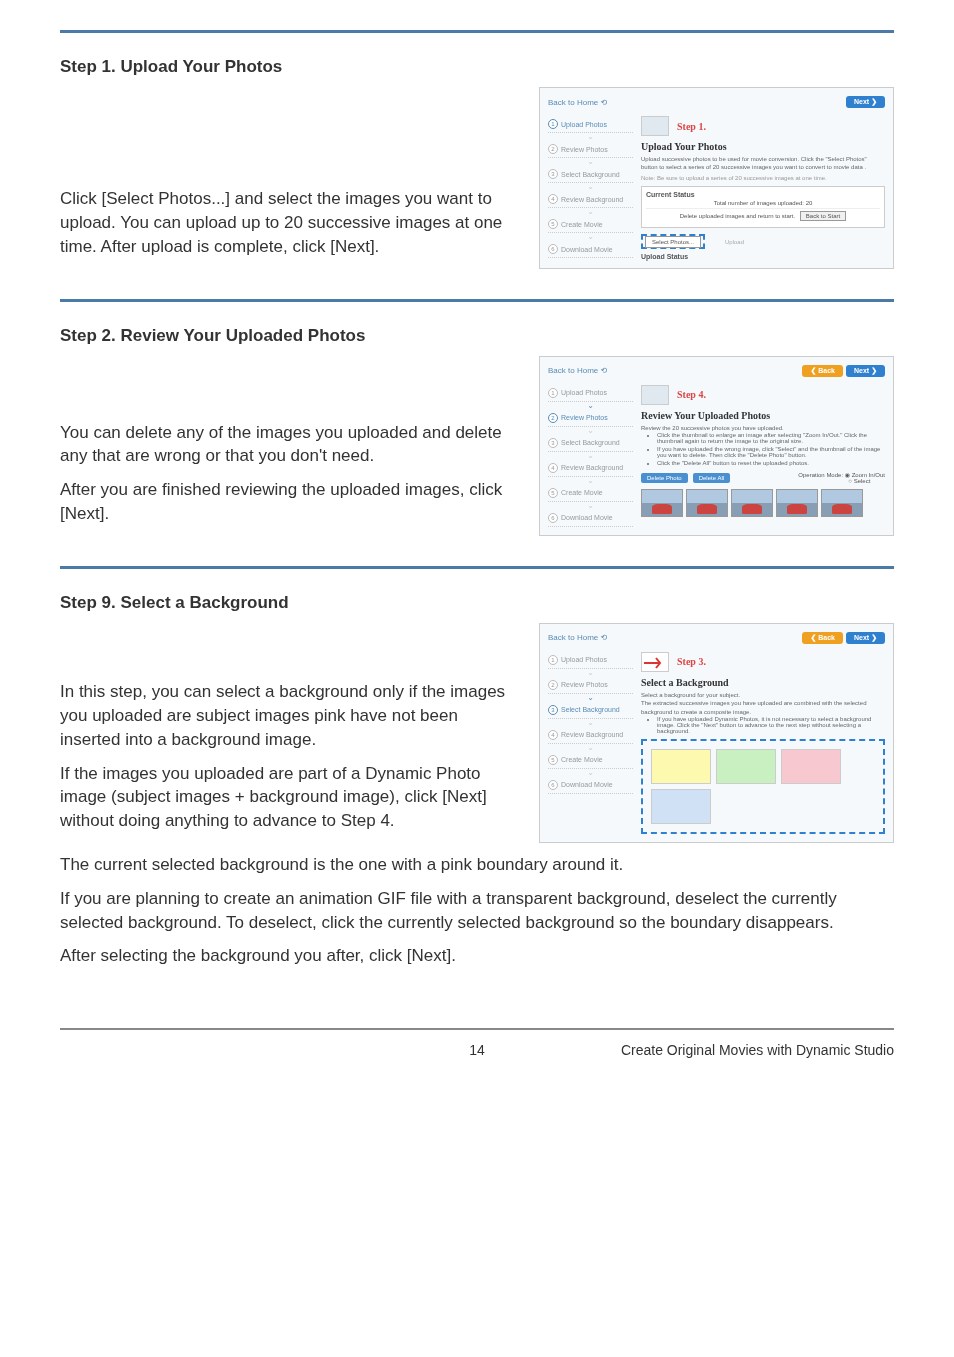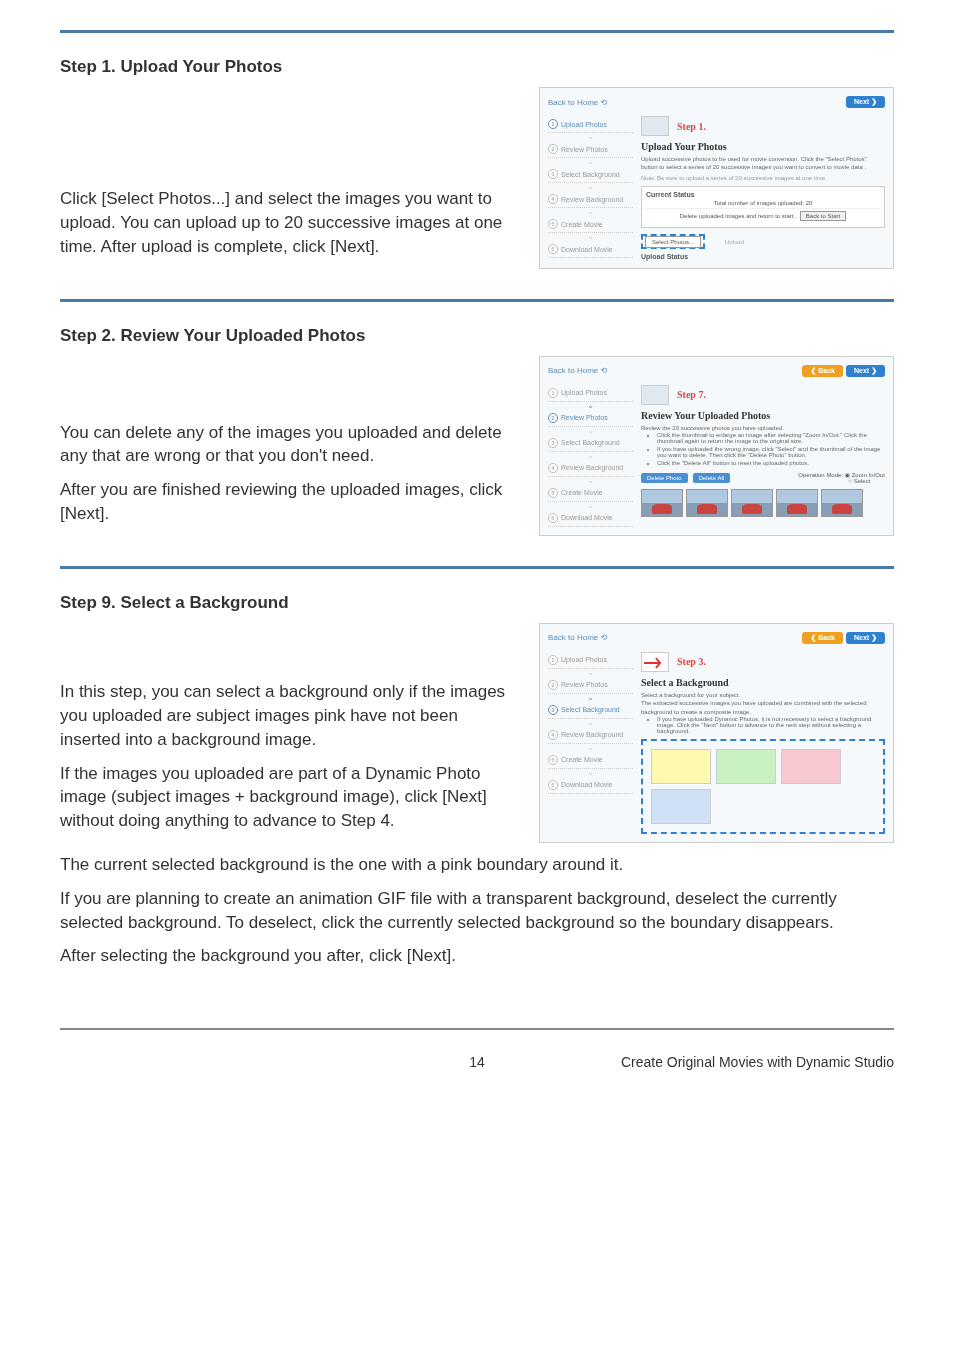--- a/index.html
+++ b/index.html
@@ -313,21 +313,21 @@
       width: 60px;
       height: 35px;
       border: 1px solid #ccc;
     }
     
     .footer {
       display: flex;
       justify-content: space-between;
       align-items: center;
       border-top: 2px solid #888;
-      padding-top: 24px;
+      padding-top: 12px;
       margin-top: 60px;
       font-size: 14px;
     }
     
     .page-num {
       position: absolute;
       left: 50%;
       transform: translateX(-50%);
     }
     
@@ -459,21 +459,21 @@
             </div>
           <div class="sidebar-arrow">⌄</div>
           <div class="sidebar-item">
               <span class="sidebar-num">6</span>
               <span>Download Movie</span>
             </div>
         </div>
         <div class="main-panel">
           <div class="step-label-row">
             <div class="step-icon"></div>
-            <span class="step-red-label">Step 7.</span>
+            <span class="step-red-label">Step 4.</span>
           </div>
           <div class="panel-title">Review Your Uploaded Photos</div>
           <div class="panel-desc">Review the 20 successive photos you have uploaded.</div>
           <ul class="review-bullets">
             <li>Click the thumbnail to enlarge an image after selecting "Zoom In/Out." Click the thumbnail again to return the image to the original size.</li>
             <li>If you have uploaded the wrong image, click "Select" and the thumbnail of the image you want to delete. Then click the "Delete Photo" button.</li>
             <li>Click the "Delete All" button to reset the uploaded photos.</li>
           </ul>
           <div class="action-btns-row">
             <span class="blue-btn">Delete Photo</span>

